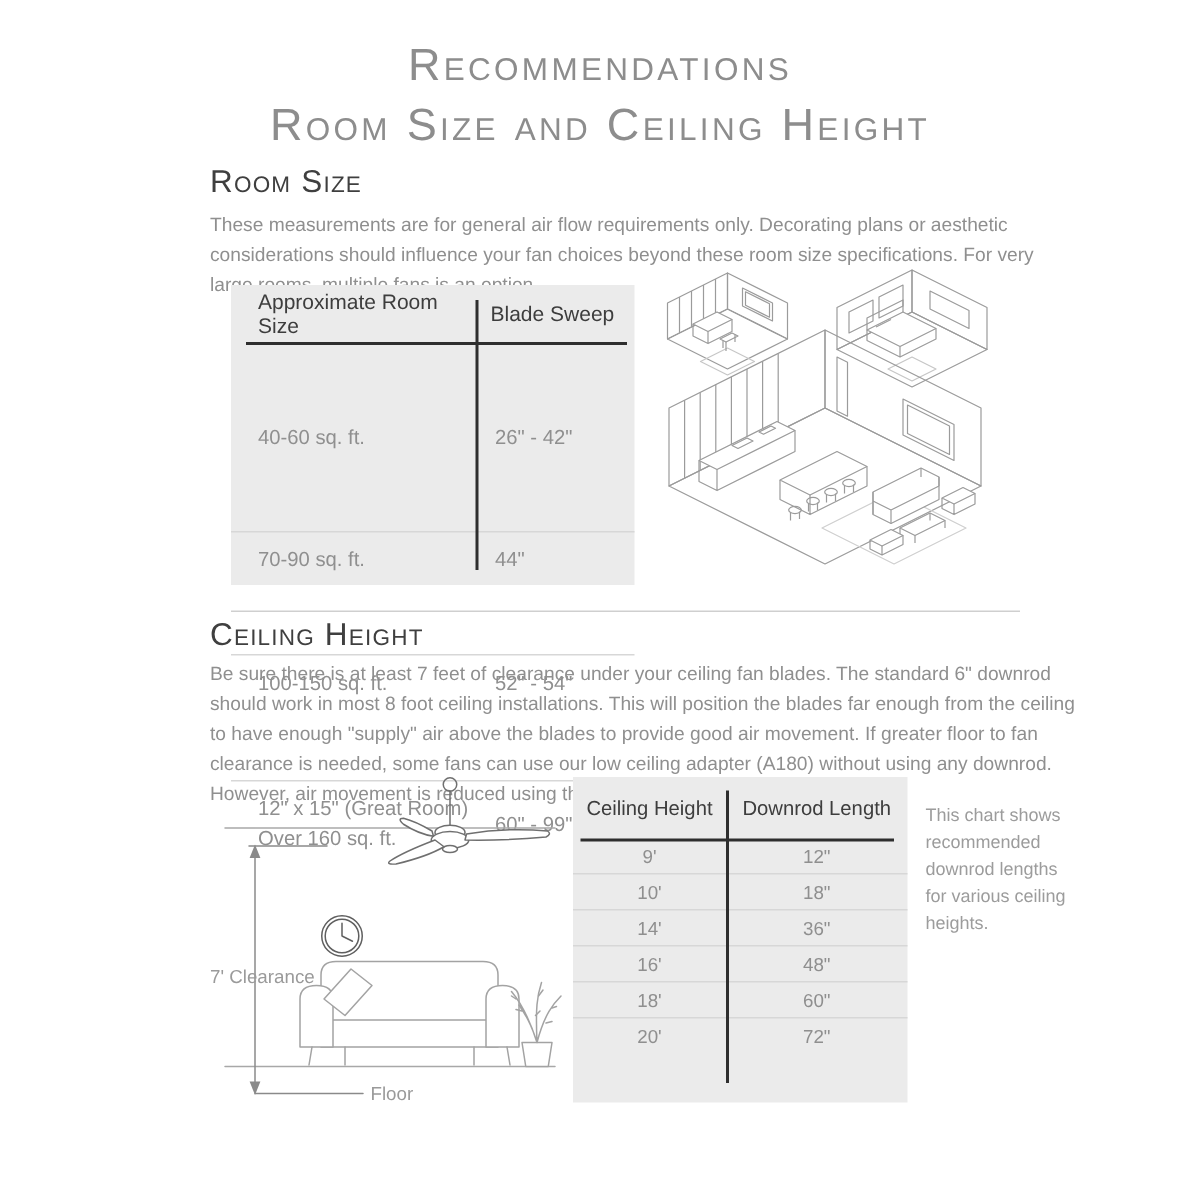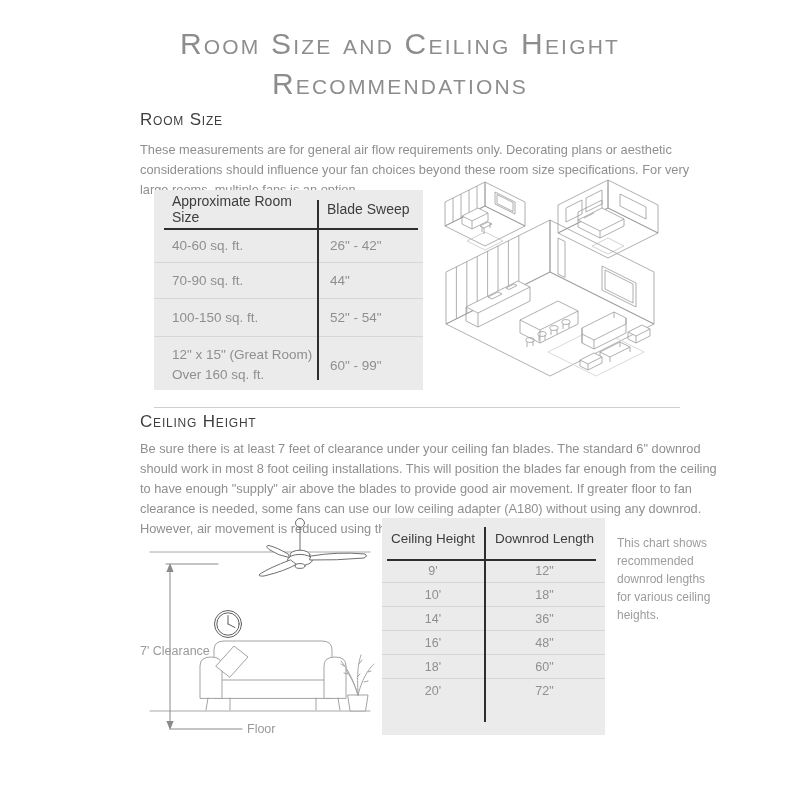--- a/index.html
+++ b/index.html
@@ -5,42 +5,42 @@
   html,body{margin:0;padding:0;background:#ffffff;}
   .page{position:relative;width:800px;height:800px;background:#ffffff;overflow:hidden;
         font-family:"Liberation Sans",sans-serif;}
 
   
   .title{position:absolute;top:24px;left:0;width:100%;text-align:center;
          font-variant:small-caps;font-weight:300;font-size:30px;line-height:40px;
          color:#8d8d8d;letter-spacing:2.2px;}
 
   
-  .sec-head{position:absolute;font-variant:small-caps;font-size:17px;font-weight:500;
+  .sec-head{position:absolute;font-variant:small-caps;font-size:21px;font-weight:500;
             color:#3f3f3f;letter-spacing:.8px;}
   .sec-head.room{left:140px;top:110px;}
   .sec-head.ceiling{left:140px;top:412px;}
 
   
   .para{position:absolute;font-size:12.8px;line-height:1.56;color:#8f8f8f;font-weight:300;}
   .para.p1{left:140px;top:140px;width:578px;}
   .para.p2{left:140px;top:439px;width:588px;}
 
   .divider{position:absolute;left:154px;top:407px;width:526px;height:1px;background:#cfcfcf;}
 
   
   .tbl{position:absolute;background:#ebebeb;}
   .tbl1{left:154px;top:190px;width:269px;height:200px;}
   .tbl2{left:382px;top:518px;width:223px;height:217px;}
   .t-head{display:flex;align-items:center;color:#3d3d3d;}
   .tbl1 .t-head{height:38px;font-size:14px;}
   .tbl2 .t-head{height:41px;font-size:13.5px;}
   .t-row{display:flex;align-items:center;color:#8f8f8f;border-top:1px solid #d7d7d7;}
   .t-row.first{border-top:none;}
-  .tbl1 .t-row{font-size:13.5px;}
+  .tbl1 .t-row{font-size:13.5px;margin-top:46px;}
   .tbl2 .t-row{height:23px;font-size:12.5px;}
   .tbl1 .c1{width:163px;padding-left:18px;box-sizing:border-box;}
   .tbl1 .t-head .c1{}
   .tbl1 .c2{flex:1;padding-left:13px;box-sizing:border-box;}
   .tbl1 .t-head .c2{padding-left:10px;}
   .tbl2 .c1{width:102px;text-align:center;}
   .tbl2 .c2{flex:1;text-align:center;}
   .h-rule{position:absolute;height:1.5px;background:#2e2e2e;}
   .tbl1 .h-rule{top:38px;left:10px;right:5px;}
   .tbl2 .h-rule{top:41px;left:5px;right:9px;}
@@ -59,22 +59,22 @@
         line-height:1.5;color:#9c9c9c;font-weight:300;margin-top:20px;}
 
   svg text{font-family:"Liberation Sans",sans-serif;}
 </style>
 </head>
 <body>
 
 <div class="page">
 
   <div class="title">
+    <div>Recommendations</div>
     <div>Room Size and Ceiling Height</div>
-    <div>Recommendations</div>
   </div>
 
   <div class="sec-head room">Room Size</div>
   <div class="para p1">These measurements are for general air flow requirements only. Decorating plans or aesthetic considerations should influence your fan choices beyond these room size specifications. For very large rooms, multiple fans is an option.</div>
 
   <div class="tbl tbl1">
     <div class="t-head">
       <div class="c1">Approximate Room Size</div>
       <div class="c2">Blade Sweep</div>
     </div>

